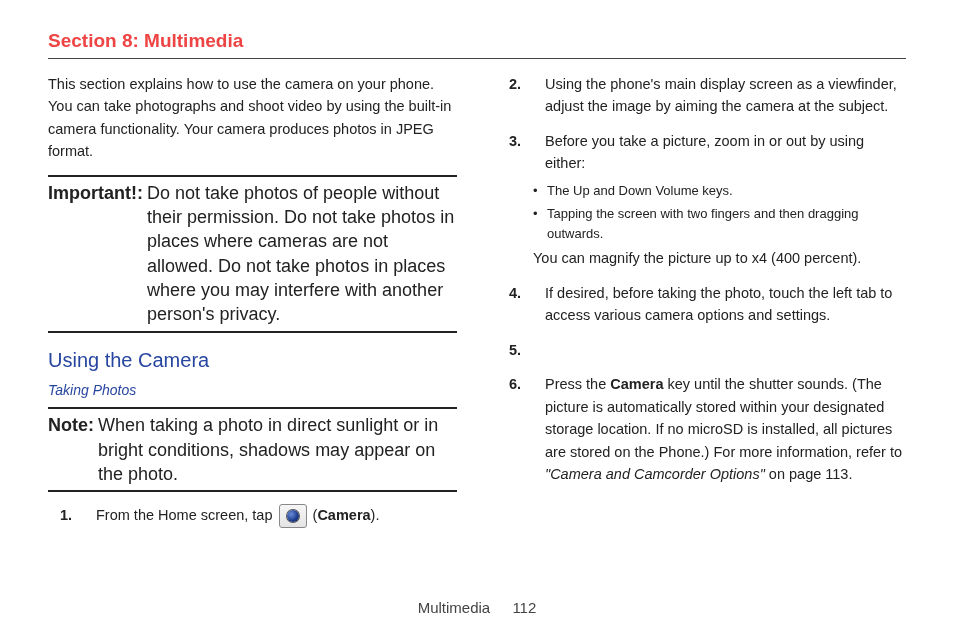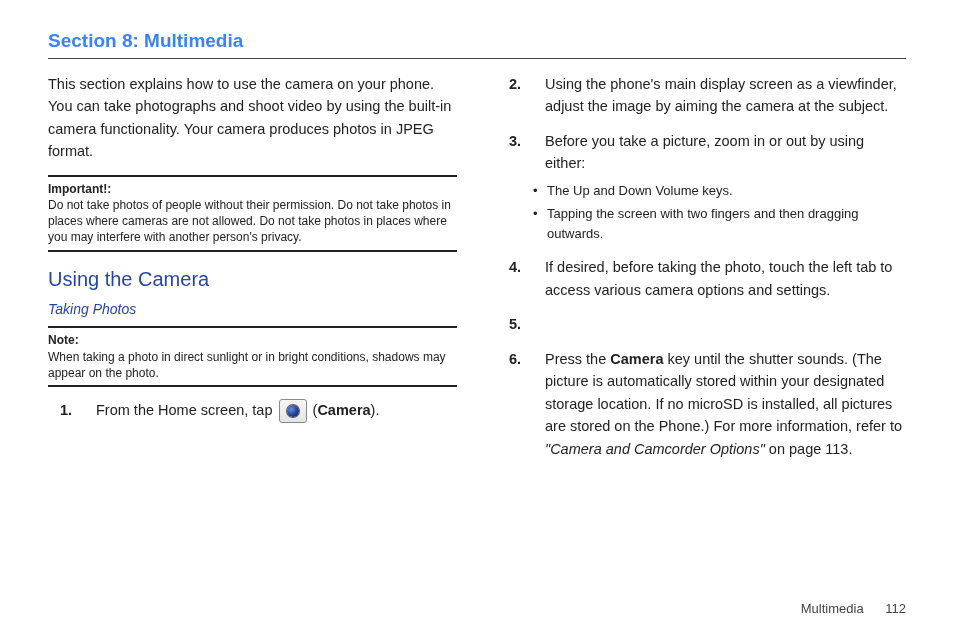--- a/index.html
+++ b/index.html
@@ -14,21 +14,21 @@
     box-sizing: border-box;
   }
   .page {
     padding: 30px 48px 20px 48px;
     display: flex;
     flex-direction: column;
     height: 100%;
     box-sizing: border-box;
   }
   .section-title {
-    color: #3b82f6;
+    color: #ef4444;
     font-weight: bold;
     font-size: 19px;
     border-bottom: 1px solid #444;
     padding-bottom: 6px;
     margin-bottom: 14px;
     font-stretch: condensed;
   }
   .columns {
     display: flex;
     gap: 40px;
@@ -39,26 +39,25 @@
     font-size: 14.5px;
     line-height: 1.55;
   }
   .col p {
     margin: 0 0 12px 0;
   }
   .note-box {
     border-top: 2px solid #222;
     border-bottom: 2px solid #222;
     padding: 4px 0;
-    font-size: 12px;
+    font-size: 18px;
     line-height: 1.35;
     margin: 6px 0 12px 0;
     display: flex;
     font-stretch: condensed;
-    flex-direction: column;
   }
   .note-label {
     font-weight: bold;
     white-space: nowrap;
     padding-right: 4px;
   }
   .note-text {
     flex: 1;
   }
   .sub-heading {
@@ -116,22 +115,22 @@
     content: "";
     position: absolute;
     top: 50%; left: 50%;
     width: 12px; height: 12px;
     margin: -6px 0 0 -6px;
     border-radius: 50%;
     background: radial-gradient(circle at 35% 35%, #6a8ed8 0%, #1c3a8c 60%, #0b1e52 100%);
     box-shadow: 0 0 0 1px #555;
   }
   .footer {
-    text-align: right;
-    font-size: 13px;
+    text-align: center;
+    font-size: 15px;
     color: #444;
     padding-top: 8px;
     font-stretch: condensed;
   }
   .footer .pn {
     margin-left: 18px;
   }
 </style>
 </head>
 <body>
@@ -183,20 +182,21 @@
       </div>
       <div style="padding-left:36px; margin-bottom:12px;">
         <div class="ul-item">
           <div class="ul-bullet">•</div>
           <div>The Up and Down Volume keys.</div>
         </div>
         <div class="ul-item">
           <div class="ul-bullet">•</div>
           <div>Tapping the screen with two fingers and then dragging outwards.</div>
         </div>
+        <div style="margin-top:2px;">You can magnify the picture up to x4 (400 percent).</div>
       </div>
 
       <div class="ol-item">
         <div class="ol-num">4.</div>
         <div class="ol-body">If desired, before taking the photo, touch the left tab to access various camera options and settings.</div>
       </div>
 
       <div class="ol-item">
         <div class="ol-num">5.</div>
       </div>

